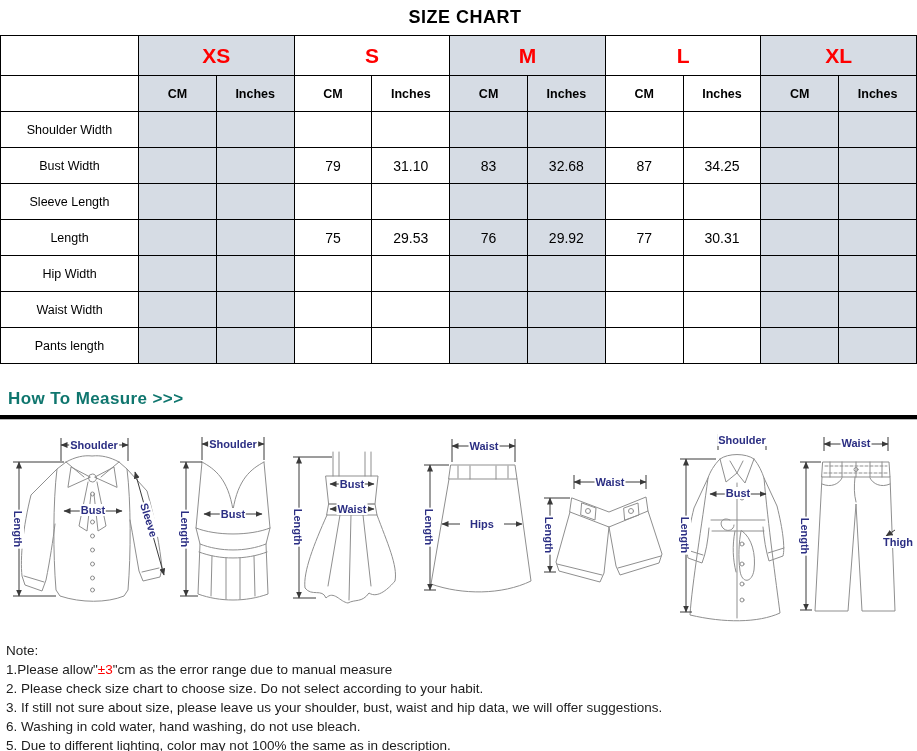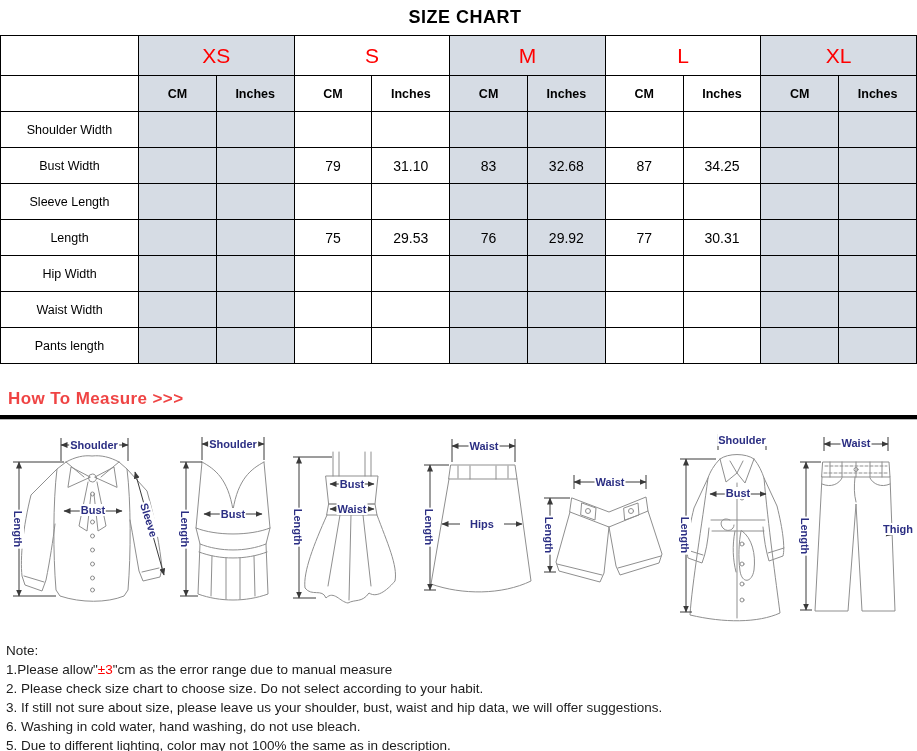--- a/index.html
+++ b/index.html
@@ -6,28 +6,28 @@
   .page{position:relative;width:917px;height:751px;overflow:hidden;background:#fff;
         font-family:"Liberation Sans",sans-serif;color:#000;}
   
   .title{margin:7px 0 7px 13px;text-align:center;font-size:18px;font-weight:bold;letter-spacing:.5px;}
   
   table.size-table{width:917px;border-collapse:collapse;table-layout:fixed;}
   table.size-table td,table.size-table th{border:1px solid #000;text-align:center;vertical-align:middle;padding:0;}
   col.c0{width:138px;}
   col.sh{background:#d6dce4;}
   tr.size-row{height:40px;}
-  th.size{color:#ff0000;font-size:21px;font-weight:normal;}
+  th.size{color:#ff0000;font-size:21px;font-weight:bold;}
   tr.unit-row{height:36px;}
   th.unit{font-size:12.5px;font-weight:bold;}
   tbody tr{height:36px;padding-left:40px;}
   td.rl{font-size:12.5px;}
   tbody td.val{font-size:14px;}
   
-  .measure-head{margin:25px 0 6px 8px;font-size:17px;font-weight:bold;color:#ef4444;letter-spacing:.4px;}
+  .measure-head{margin:25px 0 6px 8px;font-size:17px;font-weight:bold;color:#0f766e;letter-spacing:.4px;}
   .rule{height:4px;background:#000;border-bottom:1px solid #b5b5b5;}
   .figs{display:flex;justify-content:space-between;align-items:flex-start;padding:0 8px;margin-top:12px;height:196px;}
   .fig{position:relative;height:195px;flex:0 0 auto;}
   .fig svg{display:block;}
   .g{fill:none;stroke:#8f8f8f;stroke-width:1;stroke-linejoin:round;stroke-linecap:round;}
   .dim{fill:none;stroke:#3a3a3a;stroke-width:1;}
   .dlab{position:absolute;font-size:11px;font-weight:bold;color:#2b2e83;background:#fff;
         line-height:1.1;padding:0 1px;white-space:nowrap;}
   .dlab.v{writing-mode:vertical-rl;padding:1px 0;}
   
@@ -322,21 +322,21 @@
         <path class="g" d="M57,45 C56,55 56,62 58,70"></path>
         <path class="g" d="M24,45 L17,179 L50,179 L58,72 L64,179 L97,179 L92,45"></path>
         <path class="g" d="M24,52 C33,56 41,52 44,46 M92,52 C83,56 75,52 72,46"></path>
         <path class="dim" d="M26,5 V19 M90,5 V19 M2,30 H23 M2,178 H14"></path>
         <line class="dim" x1="26" y1="12" x2="90" y2="12" marker-start="url(#ar)" marker-end="url(#ar)"></line>
         <line class="dim" x1="8" y1="30" x2="8" y2="178" marker-start="url(#ar)" marker-end="url(#ar)"></line>
         <line class="dim" x1="97" y1="98" x2="88" y2="104" marker-end="url(#ar)"></line>
       </svg>
       <span class="dlab" style="left:58px;top:5px;transform:translateX(-50%)">Waist</span>
       <span class="dlab v" style="left:1px;top:104px;transform:translateY(-50%)">Length</span>
-      <span class="dlab" style="left:84px;top:91px">Thigh</span>
+      <span class="dlab" style="left:84px;top:104px">Thigh</span>
     </div>
 
   </div>
 
   <div class="notes">
     <div>Note:</div>
     <div><span>1.Please allow"</span><span class="red">±3</span><span>"cm as the error range due to manual measure</span></div>
     <div>2. Please check size chart to choose size. Do not select according to your habit.</div>
     <div>3. If still not sure about size, please leave us your shoulder, bust, waist and hip data, we will offer suggestions.</div>
     <div>6. Washing in cold water, hand washing, do not use bleach.</div>

